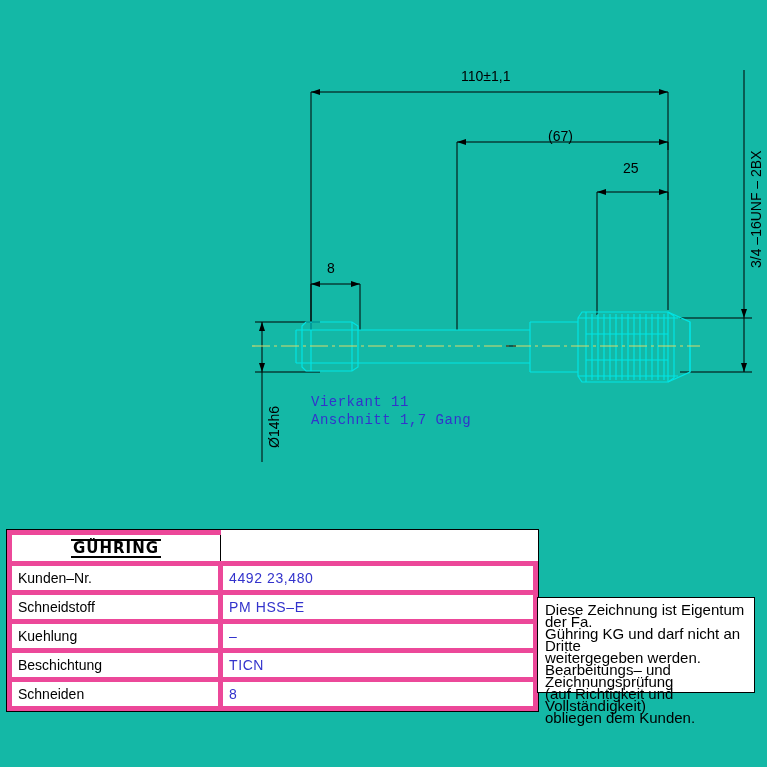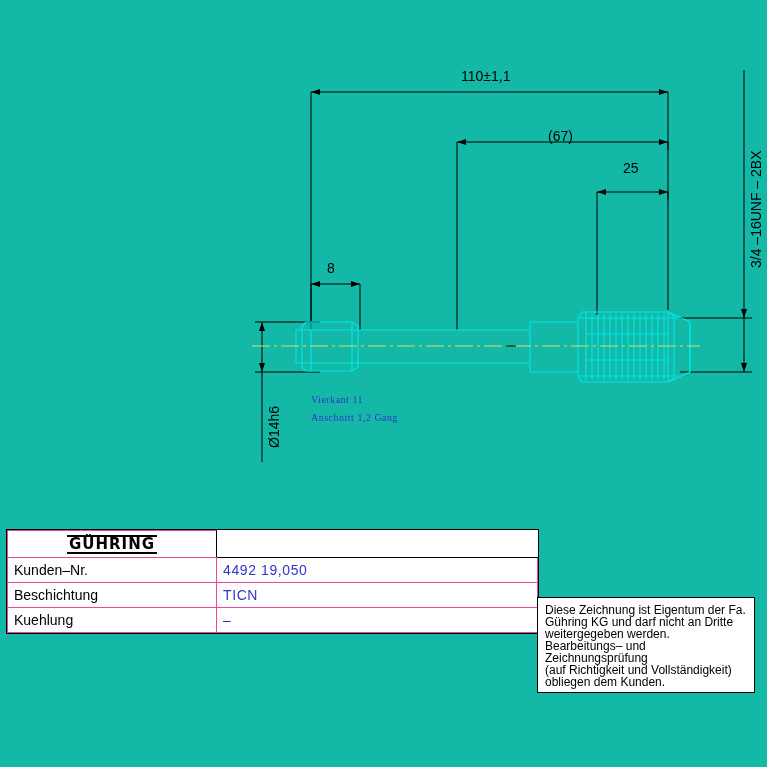--- a/index.html
+++ b/index.html
@@ -22,22 +22,22 @@
   }
   .dim-text {
     position: absolute;
     font-family: "Liberation Sans", sans-serif;
     font-size: 14px;
     color: #000000;
     white-space: nowrap;
   }
   .note-text {
     position: absolute;
-    font-family: Liberation Serif, serif;
-    font-size: 10px;
+    font-family: Liberation Mono, monospace;
+    font-size: 14px;
     color: #3333cc;
     white-space: nowrap;
     letter-spacing: 0.5px;
   }
   .vertical-text {
     position: absolute;
     font-family: "Liberation Sans", sans-serif;
     font-size: 14px;
     color: #000000;
     white-space: nowrap;
@@ -60,21 +60,21 @@
     border: 1px solid #000000;
     border-collapse: collapse;
     background: #ffffff;
   }
   #titleblock table {
     border-collapse: collapse;
     width: 100%;
     table-layout: fixed;
   }
   #titleblock td {
-    border: 1px solid #ec4899;
+    border: 5px solid #ec4899;
     height: 24px;
     padding: 0 6px;
     font-size: 14px;
     font-family: "Liberation Sans", sans-serif;
     vertical-align: middle;
   }
   #titleblock td.label {
     width: 196px;
     color: #000000;
   }
@@ -113,21 +113,21 @@
     width: 218px;
     height: 96px;
     border: 1px solid #000000;
     background: #ffffff;
     box-sizing: border-box;
     padding: 6px 7px;
   }
   #legalbox p {
     margin: 0;
     font-family: "Liberation Sans", sans-serif;
-    font-size: 12px;
+    font-size: 15px;
     line-height: 12px;
     color: #000000;
     white-space: pre-line;
   }
 </style>
 </head>
 <body>
 
 <div id="sheet">
 
@@ -228,42 +228,50 @@
 
   <div class="dim-text" style="left:461px; top:68px;">110±1,1</div>
   <div class="dim-text" style="left:548px; top:128px;">(67)</div>
   <div class="dim-text" style="left:623px; top:160px;">25</div>
   <div class="dim-text" style="left:327px; top:260px;">8</div>
 
   <div class="vertical-text" style="left:748px; top:268px;">3/4 –16UNF – 2BX</div>
   <div class="vertical-text" style="left:266px; top:448px;">Ø14h6</div>
 
   <div class="note-text" style="left:311px; top:394px;">Vierkant 11</div>
-  <div class="note-text" style="left:311px; top:412px;">Anschnitt 1,2 Gang</div>
+  <div class="note-text" style="left:311px; top:412px;">Anschnitt 1,7 Gang</div>
 
   <div id="titleblock">
     <table>
       <tbody>
           <tr class="logo-row">
         <td class="label logo-cell">
           <span class="logo">GÜHRING</span>
         </td>
         <td class="blank-cell"></td>
       </tr>
       <tr>
         <td class="label">Kunden–Nr.</td>
-        <td class="value">4492  19,050</td>
+        <td class="value">4492  23,480</td>
+      </tr>
+      <tr>
+        <td class="label">Schneidstoff</td>
+        <td class="value">PM  HSS–E</td>
+      </tr>
+      <tr>
+        <td class="label">Kuehlung</td>
+        <td class="value">–</td>
       </tr>
       <tr>
         <td class="label">Beschichtung</td>
         <td class="value">TICN</td>
       </tr>
       <tr>
-        <td class="label">Kuehlung</td>
-        <td class="value">–</td>
+        <td class="label">Schneiden</td>
+        <td class="value">8</td>
       </tr>
     </tbody>
       </table>
   </div>
 
   <div id="legalbox">
     <p>Diese Zeichnung ist Eigentum der Fa.
 Gühring KG und darf nicht an Dritte
 weitergegeben werden.
 Bearbeitungs– und Zeichnungsprüfung

